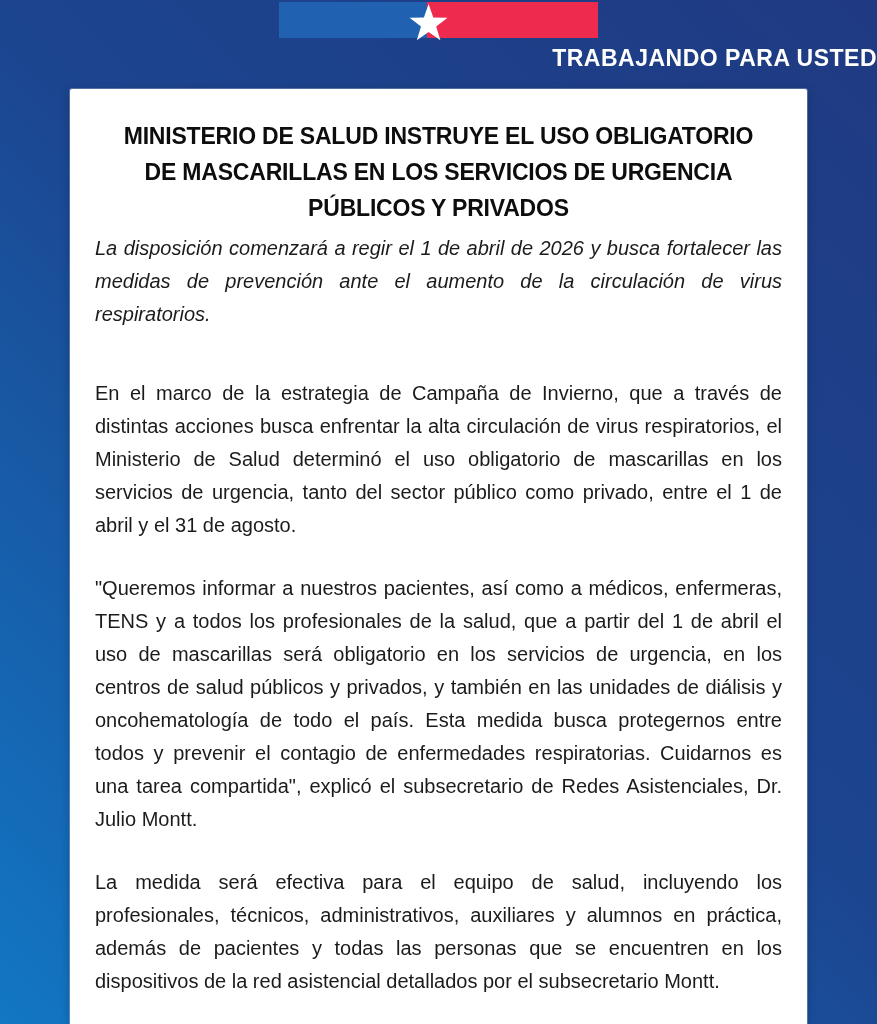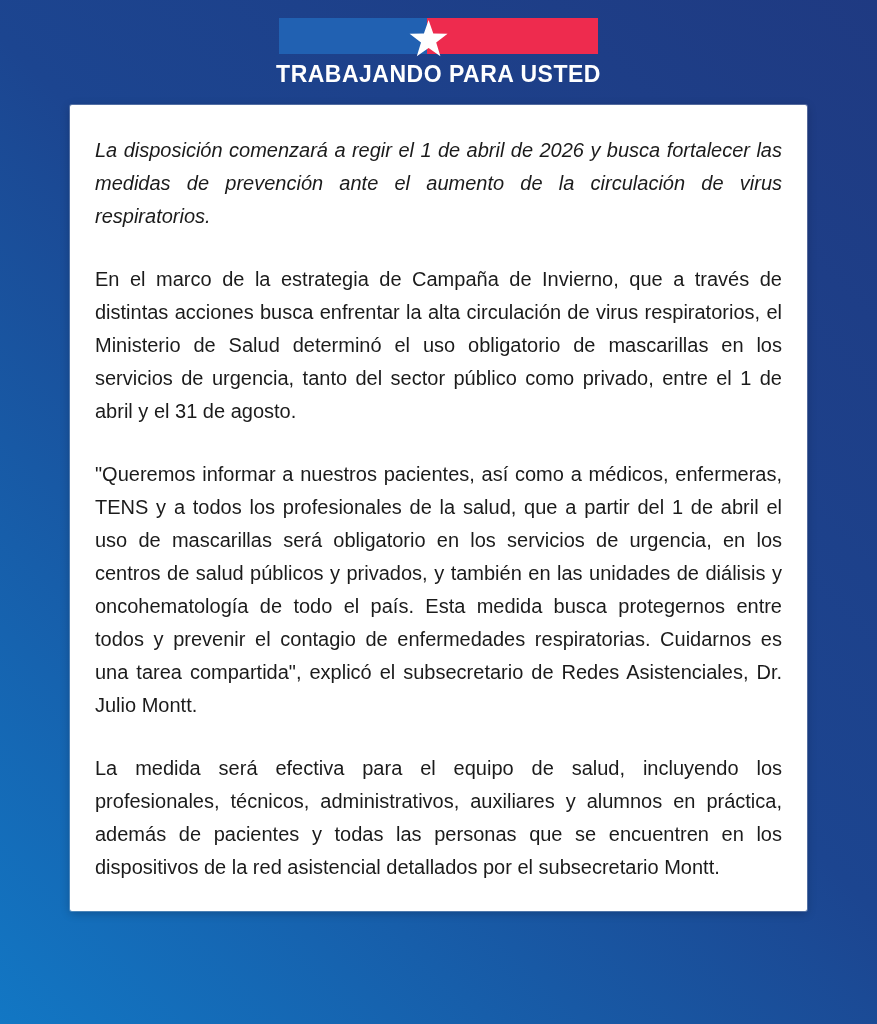--- a/index.html
+++ b/index.html
@@ -10,22 +10,22 @@
   }
   .canvas {
     position: relative;
     width: 877px;
     height: 1024px;
     overflow: hidden;
     background: linear-gradient(225deg, #1f3a82 0%, #1c4590 48%, #1277c4 100%);
   }
   
   .banner {
-    padding-top: 18px;
-    text-align: center;
+    padding-top: 2px;
+    text-align: right;
   }
   .flag {
     position: relative;
     width: 320px;
     height: 36px;
     margin: 0 auto;
     display: flex;
   }
   .flag-blue { width: 46.5%; height: 100%; }
   .flag-red  { width: 53.5%; height: 100%; }
@@ -67,21 +67,21 @@
   .card-title span { display: block; white-space: nowrap; }
   .para {
     font-size: 20px;
     line-height: 33px;
     text-align: justify;
     margin-bottom: 30px;
     color: #1b1b1b;
   }
   .lead {
     font-style: italic;
-    margin-bottom: 30px;
+    margin-bottom: 46px;
   }
   .para:last-child { margin-bottom: 6px; }
   .bold-run { font-weight: normal; }
 </style>
 </head>
 <body>
 
 <div class="canvas">
 
   <div class="banner">
@@ -93,20 +93,25 @@
       </svg>
     </div>
     <div class="slogan">
       <span class="w1">TRABAJANDO</span>
       <span class="w2">PARA USTED</span>
     </div>
   </div>
 
   <div class="card">
 
+    <h1 class="card-title">
+      <span>MINISTERIO DE SALUD INSTRUYE EL USO OBLIGATORIO</span>
+      <span>DE MASCARILLAS EN LOS SERVICIOS DE URGENCIA</span>
+      <span>PÚBLICOS Y PRIVADOS</span>
+    </h1>
 
     <p class="para lead">La disposición comenzará a regir el 1 de abril de 2026 y busca fortalecer las medidas de prevención ante el aumento de la circulación de virus respiratorios.</p>
 
     <p class="para"><span>En el marco de la estrategia de Campaña de Invierno, que a través de distintas acciones busca enfrentar la alta circulación de virus respiratorios, </span><span class="bold-run">el Ministerio de Salud determinó el uso obligatorio de mascarillas en los servicios de urgencia, tanto del sector público como privado, entre el 1 de abril y el 31 de agosto.</span></p>
 
     <p class="para">"Queremos informar a nuestros pacientes, así como a médicos, enfermeras, TENS y a todos los profesionales de la salud, que a partir del 1 de abril el uso de mascarillas será obligatorio en los servicios de urgencia, en los centros de salud públicos y privados, y también en las unidades de diálisis y oncohematología de todo el país. Esta medida busca protegernos entre todos y prevenir el contagio de enfermedades respiratorias. Cuidarnos es una tarea compartida", explicó el subsecretario de Redes Asistenciales, Dr. Julio Montt.</p>
 
     <p class="para">La medida será efectiva para el equipo de salud, incluyendo los profesionales, técnicos, administrativos, auxiliares y alumnos en práctica, además de pacientes y todas las personas que se encuentren en los dispositivos de la red asistencial detallados por el subsecretario Montt.</p>
 
   </div>

